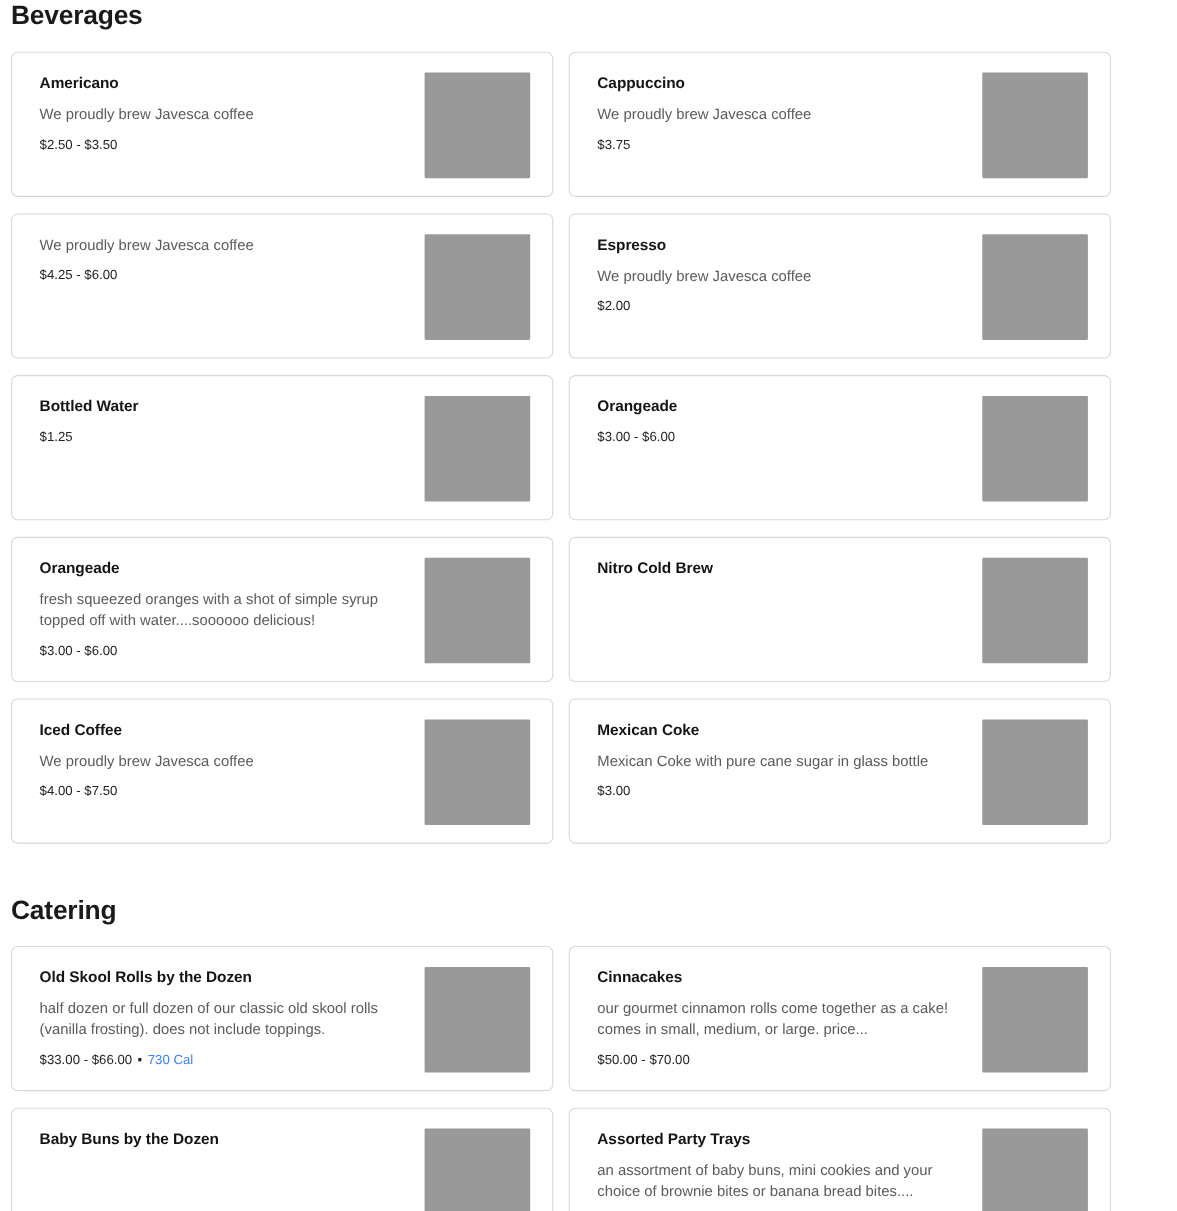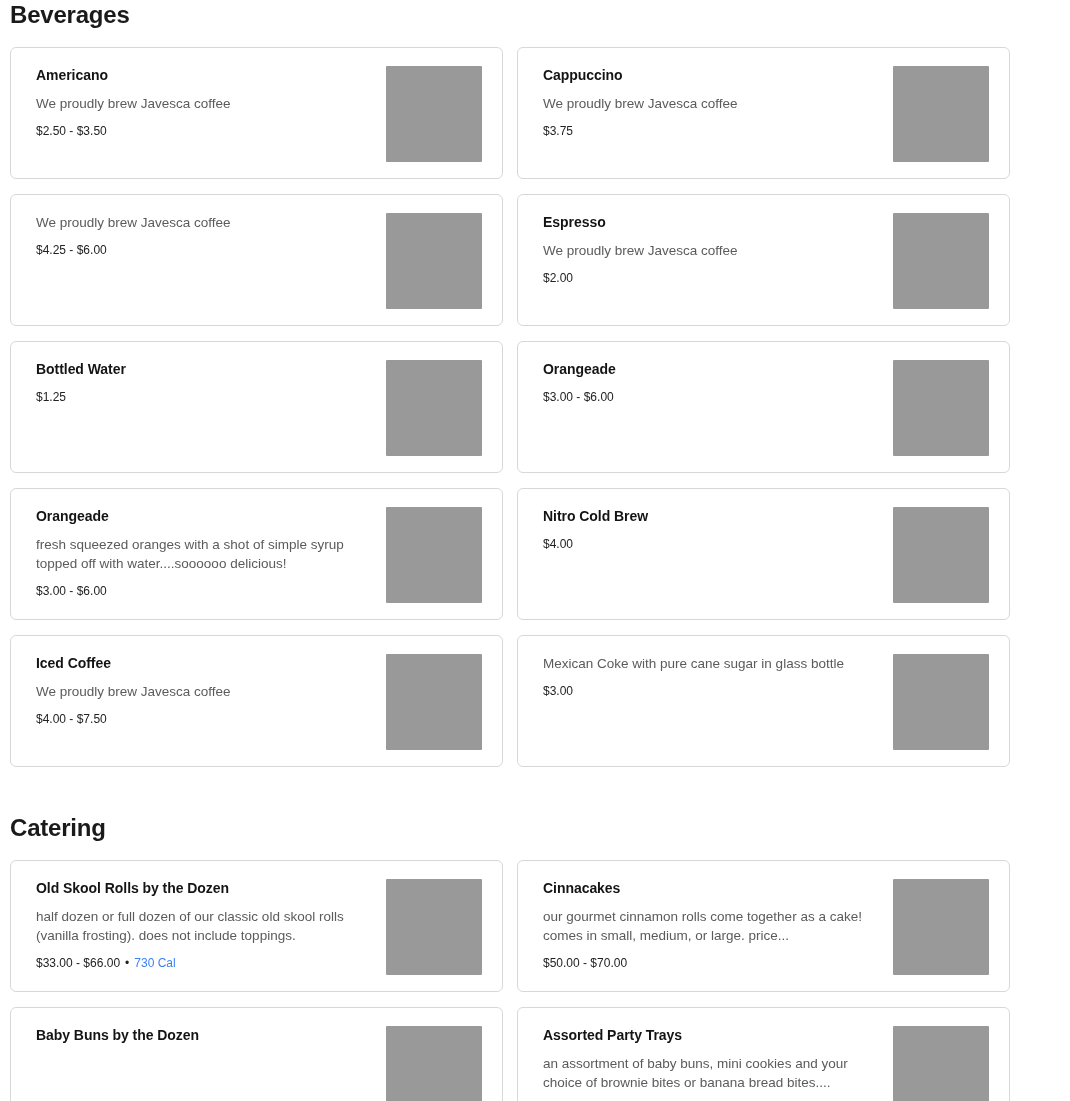--- a/index.html
+++ b/index.html
@@ -141,34 +141,34 @@
           <div class="card-text">
             <div class="item-name">Orangeade</div>
             <div class="item-desc">fresh squeezed oranges with a shot of simple syrup topped off with water....soooooo delicious!</div>
             <div class="item-price"><span>$3.00 - $6.00</span></div>
           </div>
           <div class="card-thumb"></div>
         </div>
         <div class="menu-card">
           <div class="card-text">
             <div class="item-name">Nitro Cold Brew</div>
-            <div class="item-price"><span>$4.00</span></div>
           </div>
           <div class="card-thumb"></div>
         </div>
         <div class="menu-card">
           <div class="card-text">
             <div class="item-name">Iced Coffee</div>
             <div class="item-desc">We proudly brew Javesca coffee</div>
             <div class="item-price"><span>$4.00 - $7.50</span></div>
           </div>
           <div class="card-thumb"></div>
         </div>
         <div class="menu-card">
           <div class="card-text">
+            <div class="item-name">Mexican Coke</div>
             <div class="item-desc">Mexican Coke with pure cane sugar in glass bottle</div>
             <div class="item-price"><span>$3.00</span></div>
           </div>
           <div class="card-thumb"></div>
         </div>
       </div>
   </div>
 
   <div class="section section-catering-wrap">
     <h2 class="section-heading">Catering</h2>

